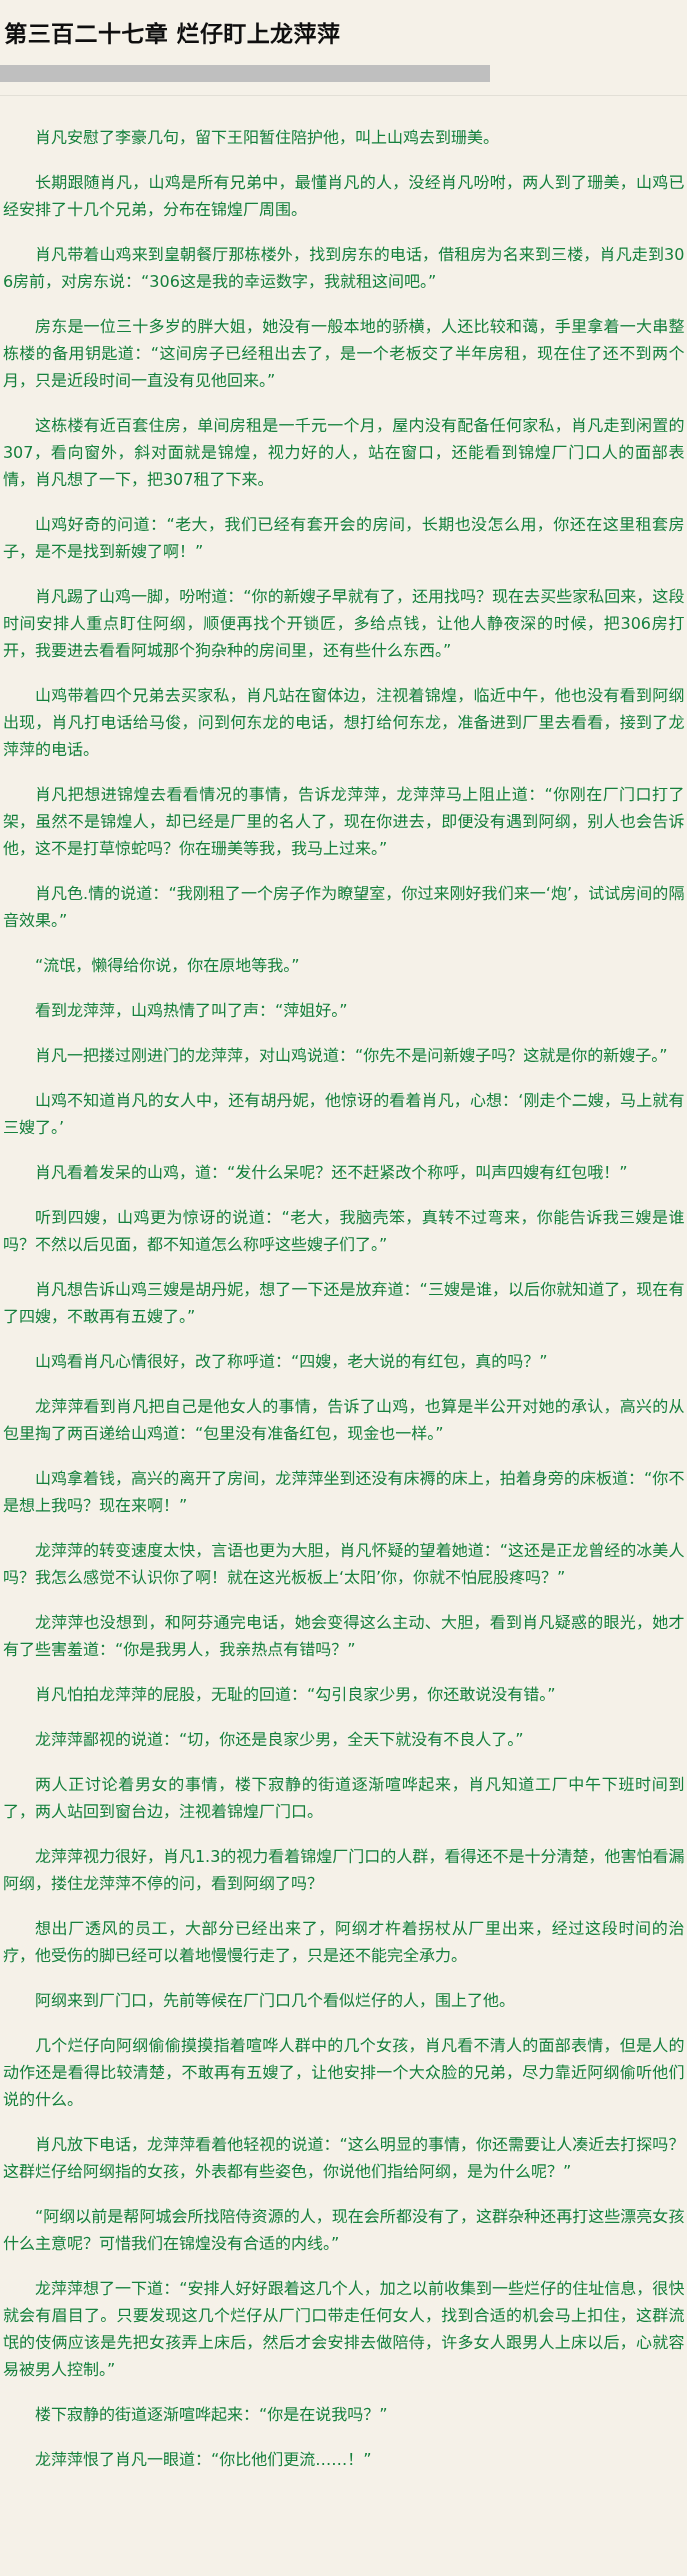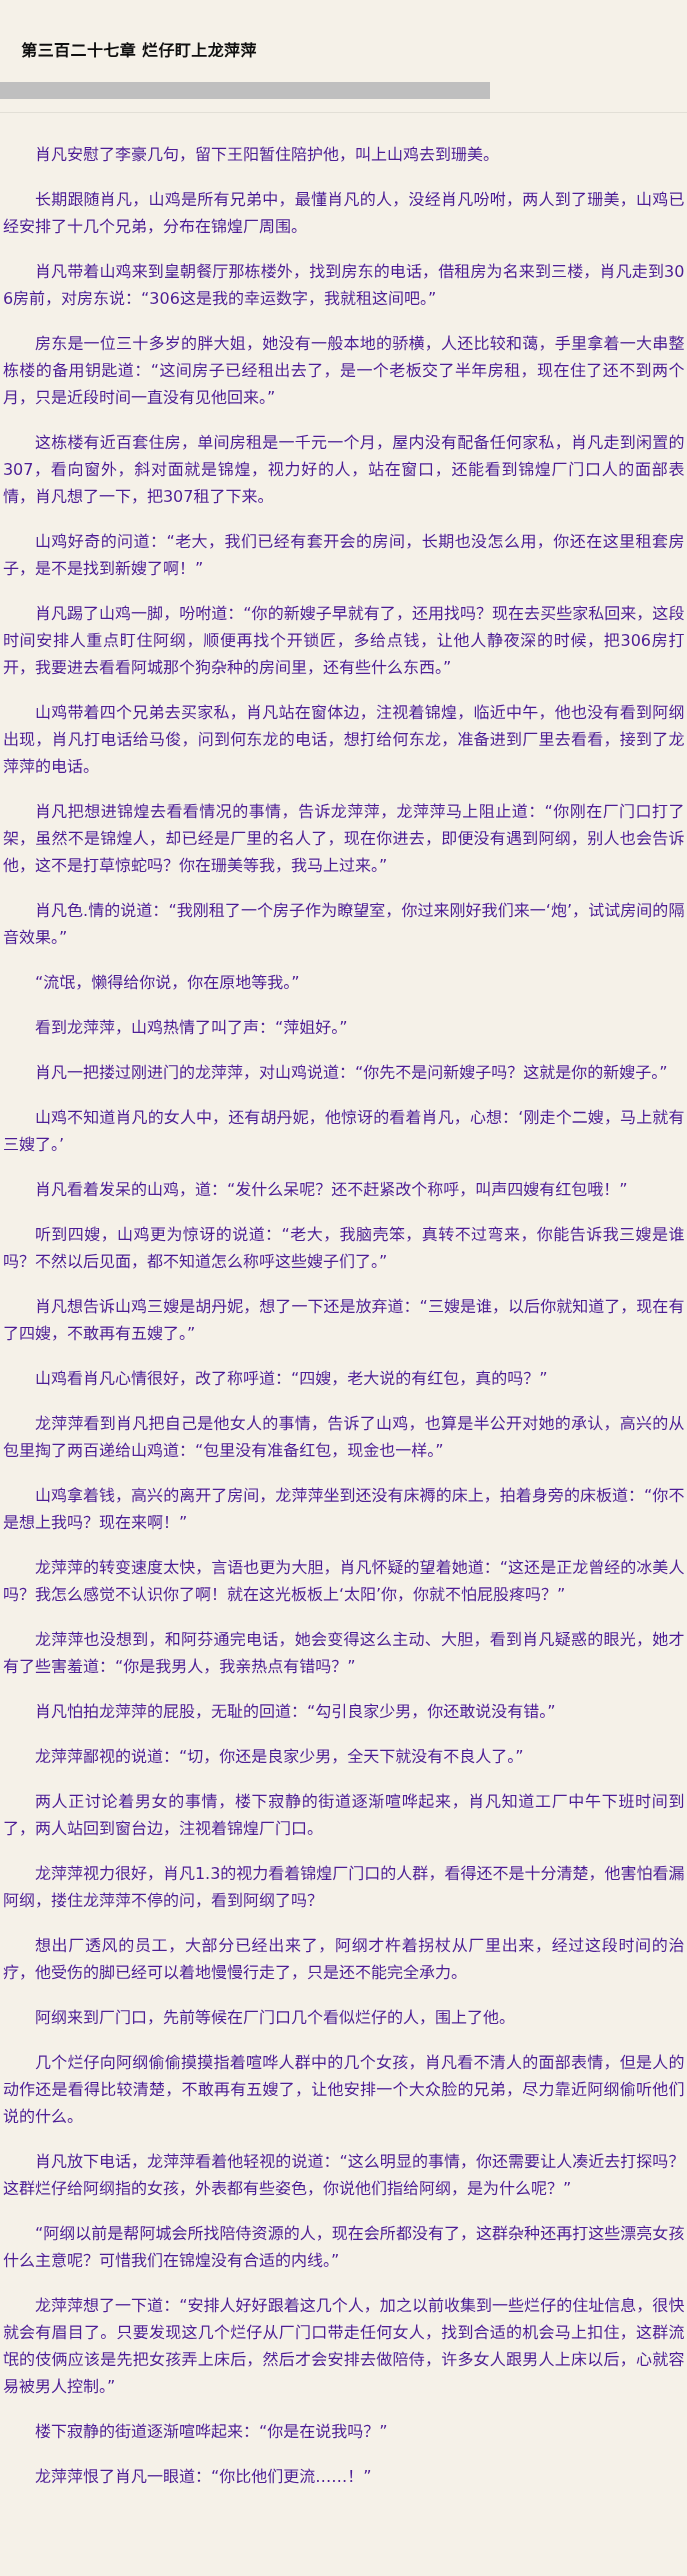--- a/index.html
+++ b/index.html
@@ -12,23 +12,23 @@
     min-height: 2576px;
     font-family: "DejaVu Sans", sans-serif;
     color: #141414;
     position: relative;
   }
   .page {
     width: 688px;
     overflow: hidden;
   }
   h1.chapter-title {
-    margin: 17px;
+    margin: 0;
     padding: 21.6px 4.3px 0 4.3px;
-    font-size: 16px;
+    font-size: 23px;
     line-height: 24.5px;
     font-weight: bold;
     color: #0f0f0f;
     letter-spacing: 0.4px;
     white-space: nowrap;
   }
   .ad-bar {
     margin-top: 19px;
     width: 490px;
     height: 17.3px;
@@ -43,21 +43,21 @@
   }
   .chapter-content {
     padding: 10px 3.6px 29px 2.9px;
   }
   .chapter-content p {
     margin: 18px 0;
     font-size: 16px;
     line-height: 27px;
     text-indent: 2em;
     text-align: justify;
-    color: #4c1d95;
+    color: #15803d;
     word-break: break-all;
   }
 </style>
 </head>
 <body style="background: rgb(245, 241, 232);">
 
 <div class="page">
   <h1 class="chapter-title" style="color: rgb(15, 15, 15);">第三百二十七章 烂仔盯上龙萍萍</h1>
 
   <div class="ad-bar" style="background: rgb(191, 191, 191);"></div>

